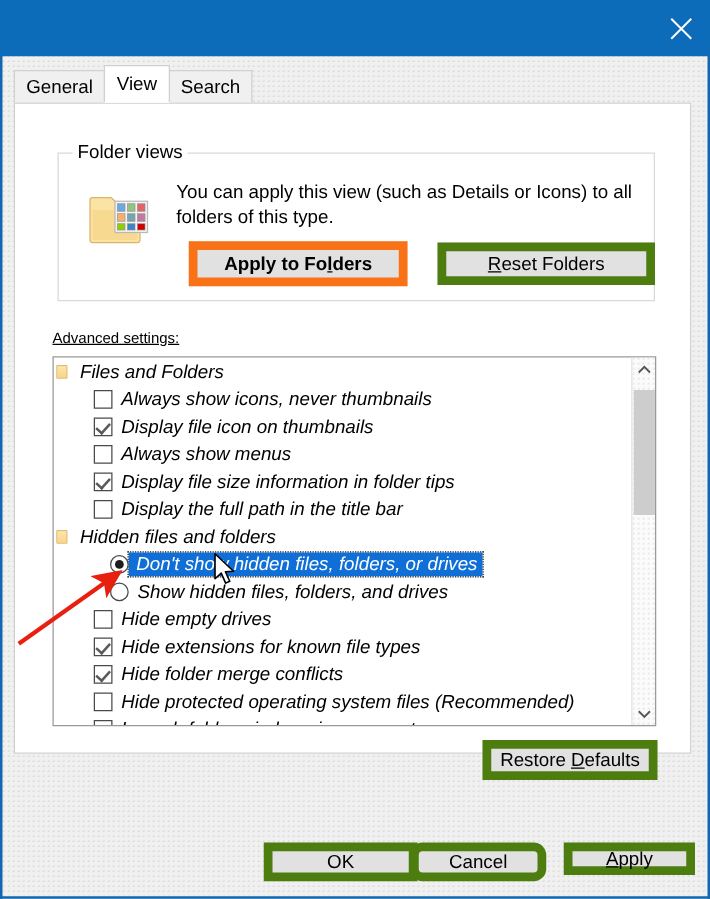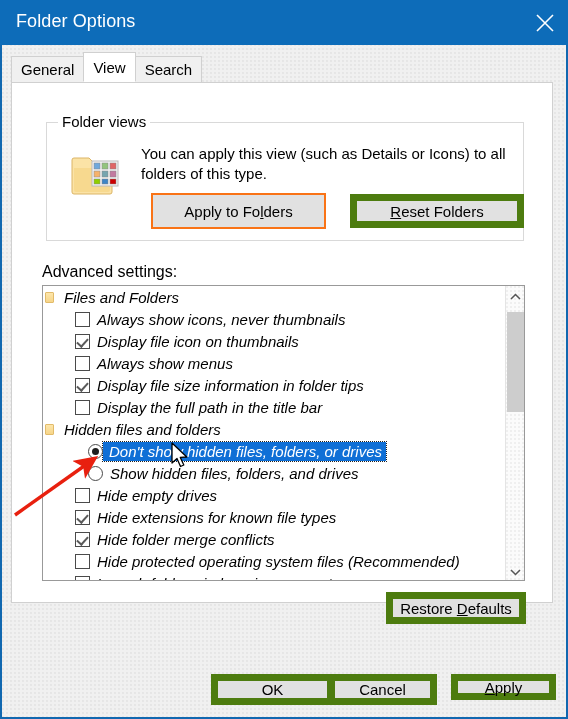--- a/index.html
+++ b/index.html
@@ -130,41 +130,43 @@
     background: #e1e1e1;
     border: 7px solid #4d7c0f;
     cursor: pointer;
     display: flex;
     align-items: center;
     justify-content: center;
     white-space: nowrap;
     padding: 0;
   }
   .btn.focused {
-    border: 2px solid #f97316;
+    border: 7px solid #f97316;
+    font-weight: bold;
   }
 
   #btn-apply-folders {
     position: absolute;
     left: 104px; top: 70px;
     width: 175px; height: 36px;
   }
   #btn-reset-folders {
     position: absolute;
     left: 303px; top: 71px;
     width: 174px; height: 34px;
   }
 
   
   #adv-label {
     position: absolute;
     left: 30px; top: 180px;
-    font-size: 16px;
+    font-size: 12px;
     color: #000;
     white-space: nowrap;
+    text-decoration: underline;
   }
 
   #listbox {
     position: absolute;
     left: 30px; top: 202px;
     width: 483px; height: 296px;
     background: #ffffff;
     border: 1px solid #999999;
     overflow: hidden;
     font-style: italic;
@@ -285,21 +287,21 @@
 
   
   #btn-ok {
     position: absolute;
     left: 209px; top: 674px;
     width: 123px; height: 31px;
   }
   #btn-cancel {
     position: absolute;
     left: 326px; top: 674px;
-    width: 109px; height: 31px;
+    width: 109px; height: 31px; border-radius: 10px;
   }
   #btn-apply {
     position: absolute;
     left: 449px; top: 674px;
     width: 105px; height: 26px;
   }
 
   .u { text-decoration: underline; }
 
   
@@ -313,21 +315,20 @@
     left: 10px; top: 445px;
     pointer-events: none;
   }
 </style>
 </head>
 <body>
 
 <div id="dialog">
 
   <div id="titlebar">
-    <div id="title-text">Folder Options</div>
     <div id="close-btn">
       <span>
         <svg width="20" height="20" viewBox="0 0 20 20">
           <path d="M2 2 L18 18 M18 2 L2 18" stroke="#ffffff" stroke-width="1.6" fill="none"></path>
         </svg>
       </span>
     </div>
   </div>
 
   <div id="tabstrip">

